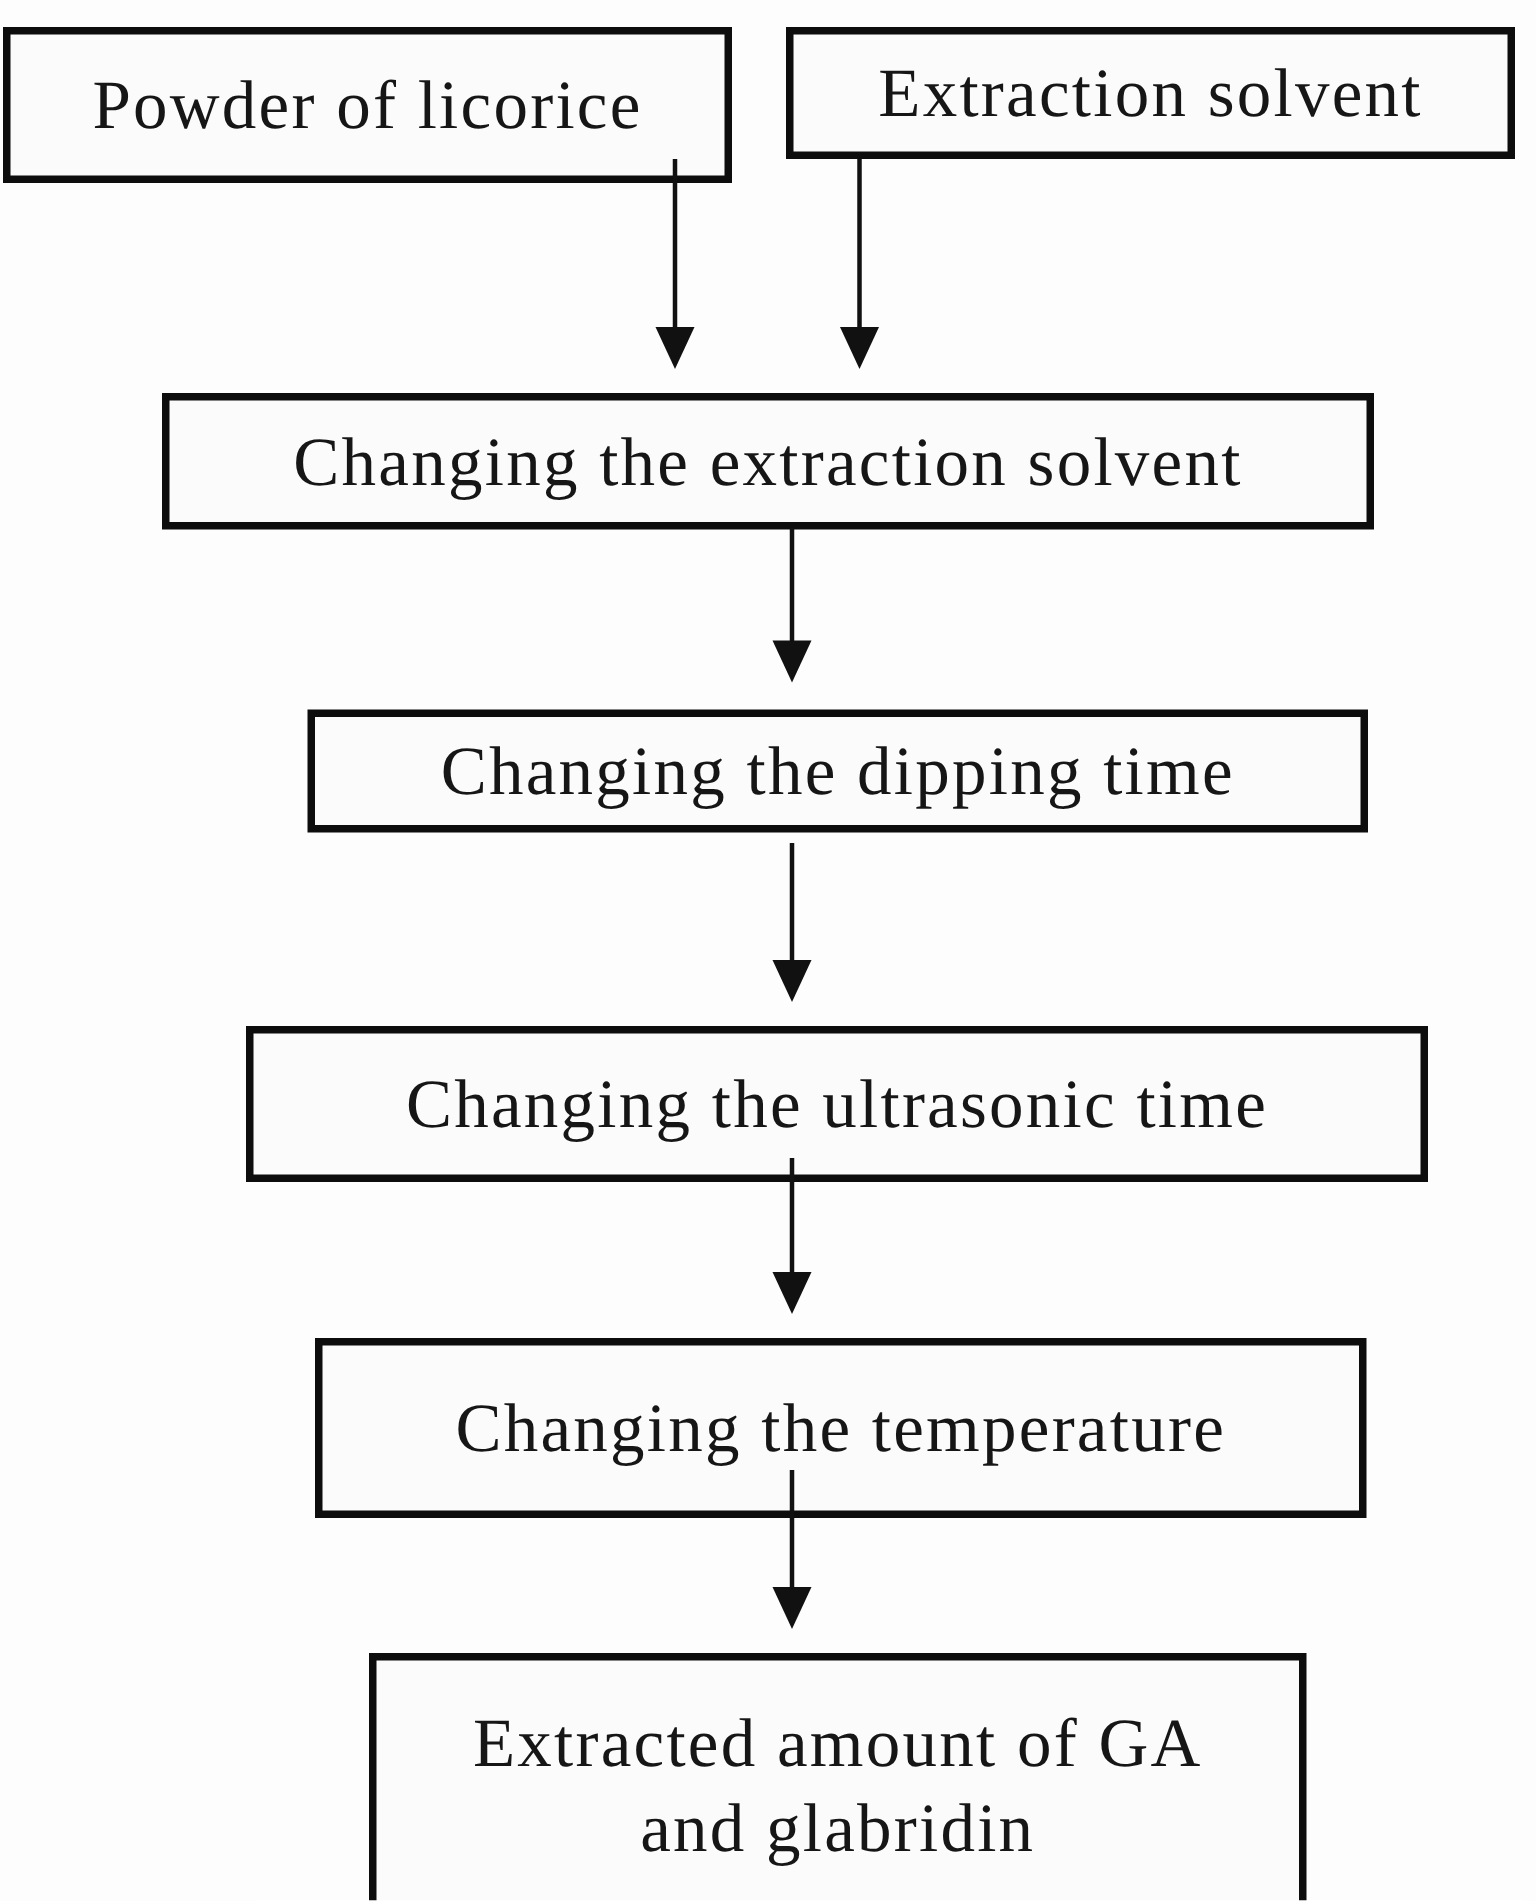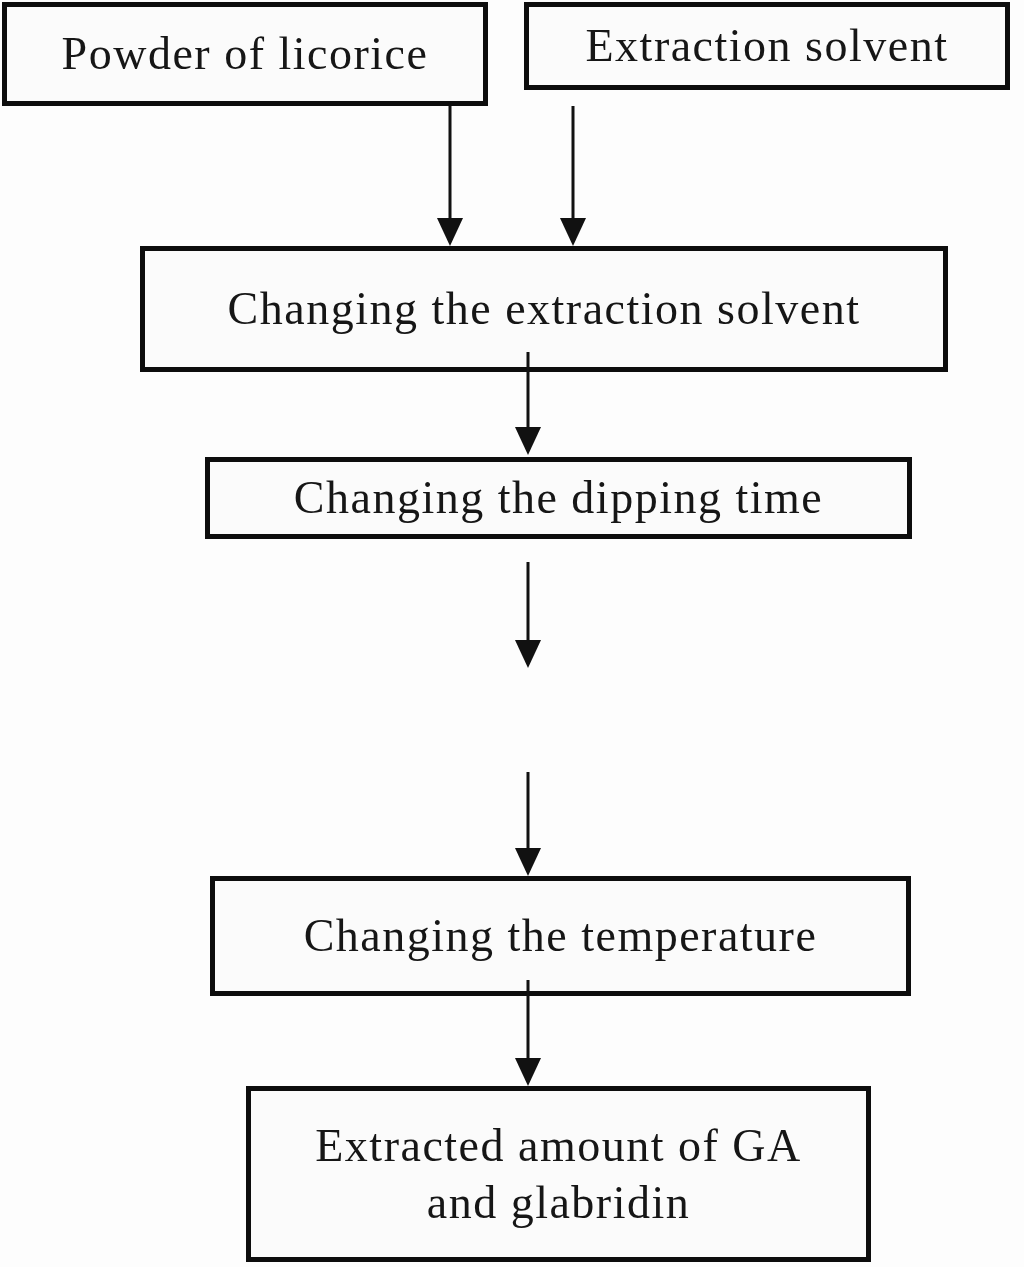--- a/index.html
+++ b/index.html
@@ -21,27 +21,28 @@
     box-sizing: border-box;
     border: 5px solid #0d0d0d;
     background: #fbfbfb;
     display: flex;
     align-items: center;
     justify-content: center;
     text-align: center;
     font-size: 46px;
     letter-spacing: 1.5px;
     line-height: 1.25;
+    margin-top: 16px;
   }
   .node span { display: block; }
 
   
   .node-a { left: 2px;   top: 2px;    width: 486px; height: 104px; }
   .node-b { left: 524px; top: 2px;    width: 486px; height: 88px; }
-  .node-c { left: 140px; top: 246px;  width: 808px; height: 126px; }
+  .node-c { left: 108px; top: 246px;  width: 808px; height: 91px; }
   .node-d { left: 205px; top: 457px;  width: 707px; height: 82px; }
   .node-e { left: 164px; top: 668px;  width: 788px; height: 104px; }
   .node-f { left: 210px; top: 876px;  width: 701px; height: 120px; }
   .node-g { left: 246px; top: 1086px; width: 625px; height: 176px; }
 
   
   .arrow {
     position: absolute;
     width: 28px;
   }
@@ -105,20 +106,23 @@
 
   <div class="node node-d">
     <span>Changing the dipping time</span>
   </div>
 
   <div class="arrow arrow-4">
     <div class="shaft"></div>
     <div class="head"></div>
   </div>
 
+  <div class="node node-e">
+    <span>Changing the ultrasonic time</span>
+  </div>
 
   <div class="arrow arrow-5">
     <div class="shaft"></div>
     <div class="head"></div>
   </div>
 
   <div class="node node-f">
     <span>Changing the temperature</span>
   </div>
 

